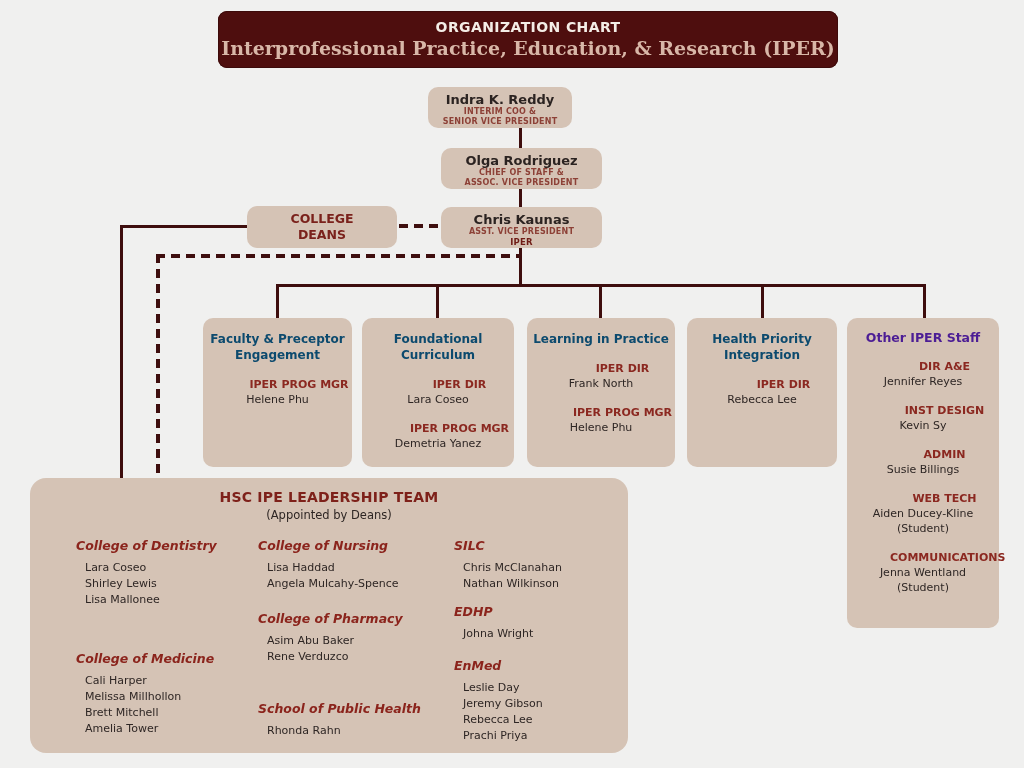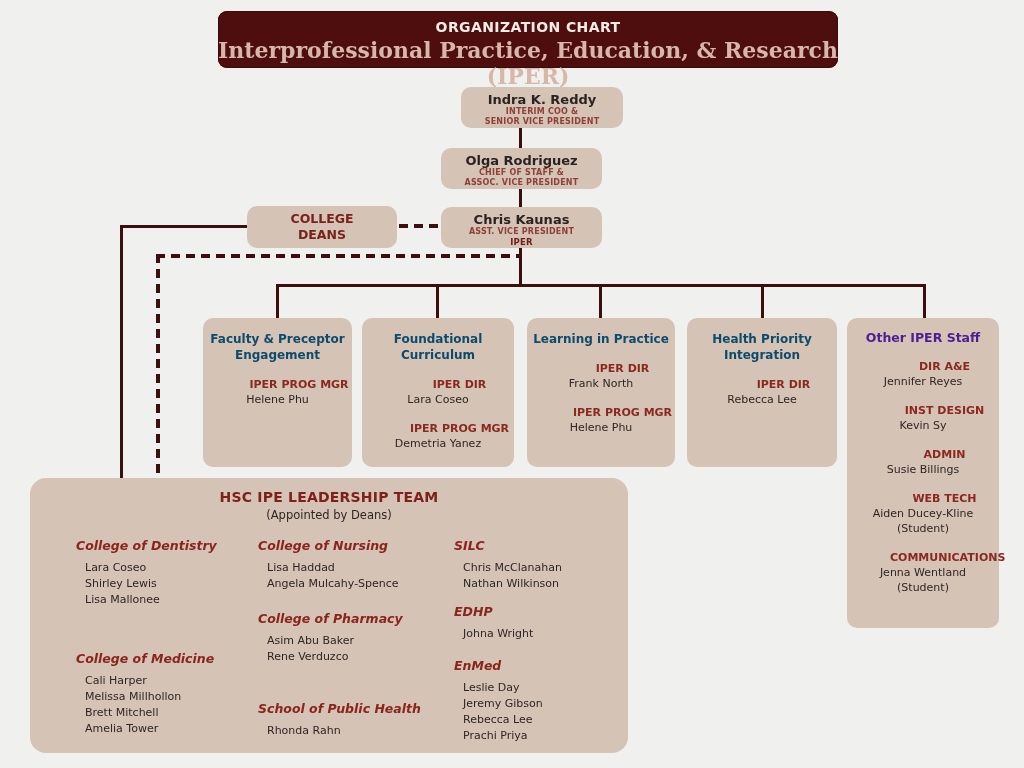--- a/index.html
+++ b/index.html
@@ -3,21 +3,21 @@
 <meta charset="utf-8">
 <style>
   html,body{margin:0;padding:0;background:#eef0ef;}
   .canvas{position:relative;width:1024px;height:768px;background:#f0f0ef;overflow:hidden;
           font-family:"DejaVu Sans","Liberation Sans",sans-serif;}
 
   
   .header{position:absolute;left:218px;top:11px;width:620px;height:57px;background:#4e0e0e;
           border-radius:9px;text-align:center;box-shadow:0 0 0 1px #3c0a0a inset;}
   .header-title{font-size:14px;font-weight:bold;letter-spacing:.4px;color:#f4ede6;margin-top:8px;}
-  .header-sub{font-family:"DejaVu Serif","Liberation Serif",serif;font-weight:bold;font-size:22px;
+  .header-sub{font-family:"DejaVu Serif","Liberation Serif",serif;font-weight:bold;font-size:19px;
               color:#d8b7a8;margin-top:2px;}
 
   
   .tanbox{position:absolute;background:#d5c3b5;border-radius:10px;}
 
   
   .person-box{text-align:center;}
   .pb-name{font-size:13px;font-weight:bold;color:#2b2321;line-height:15px;margin-top:5px;}
   .pb-sub{font-size:8px;font-weight:bold;color:#8d4137;line-height:10px;letter-spacing:.2px;}
   .pb-sub.strong{color:#6f1b15;font-size:8.5px;}
@@ -87,21 +87,21 @@
   <div class="line-v" style="left:436px;top:284px;height:34px"></div>
   <div class="line-v" style="left:599px;top:284px;height:34px"></div>
   <div class="line-v" style="left:761px;top:284px;height:34px"></div>
   <div class="line-v" style="left:923px;top:284px;height:34px"></div>
   <div class="line-h" style="left:120px;top:225px;width:127px"></div>
   <div class="line-v" style="left:120px;top:225px;height:253px"></div>
   <div class="dash-h" style="left:399px;top:224px;width:42px"></div>
   <div class="dash-h" style="left:156px;top:254px;width:365px"></div>
   <div class="dash-v" style="left:156px;top:254px;height:224px"></div>
 
-  <div class="tanbox person-box" style="left:461px;top:87px;width:162px;height:41px">
+  <div class="tanbox person-box" style="left:428px;top:87px;width:144px;height:41px">
     <div class="pb-name">Indra K. Reddy</div>
     <div class="pb-sub">INTERIM COO &amp;</div>
     <div class="pb-sub">SENIOR VICE PRESIDENT</div>
   </div>
   <div class="tanbox person-box" style="left:441px;top:148px;width:161px;height:41px">
     <div class="pb-name">Olga Rodriguez</div>
     <div class="pb-sub">CHIEF OF STAFF &amp;</div>
     <div class="pb-sub">ASSOC. VICE PRESIDENT</div>
   </div>
   <div class="tanbox person-box" style="left:441px;top:207px;width:161px;height:41px">

